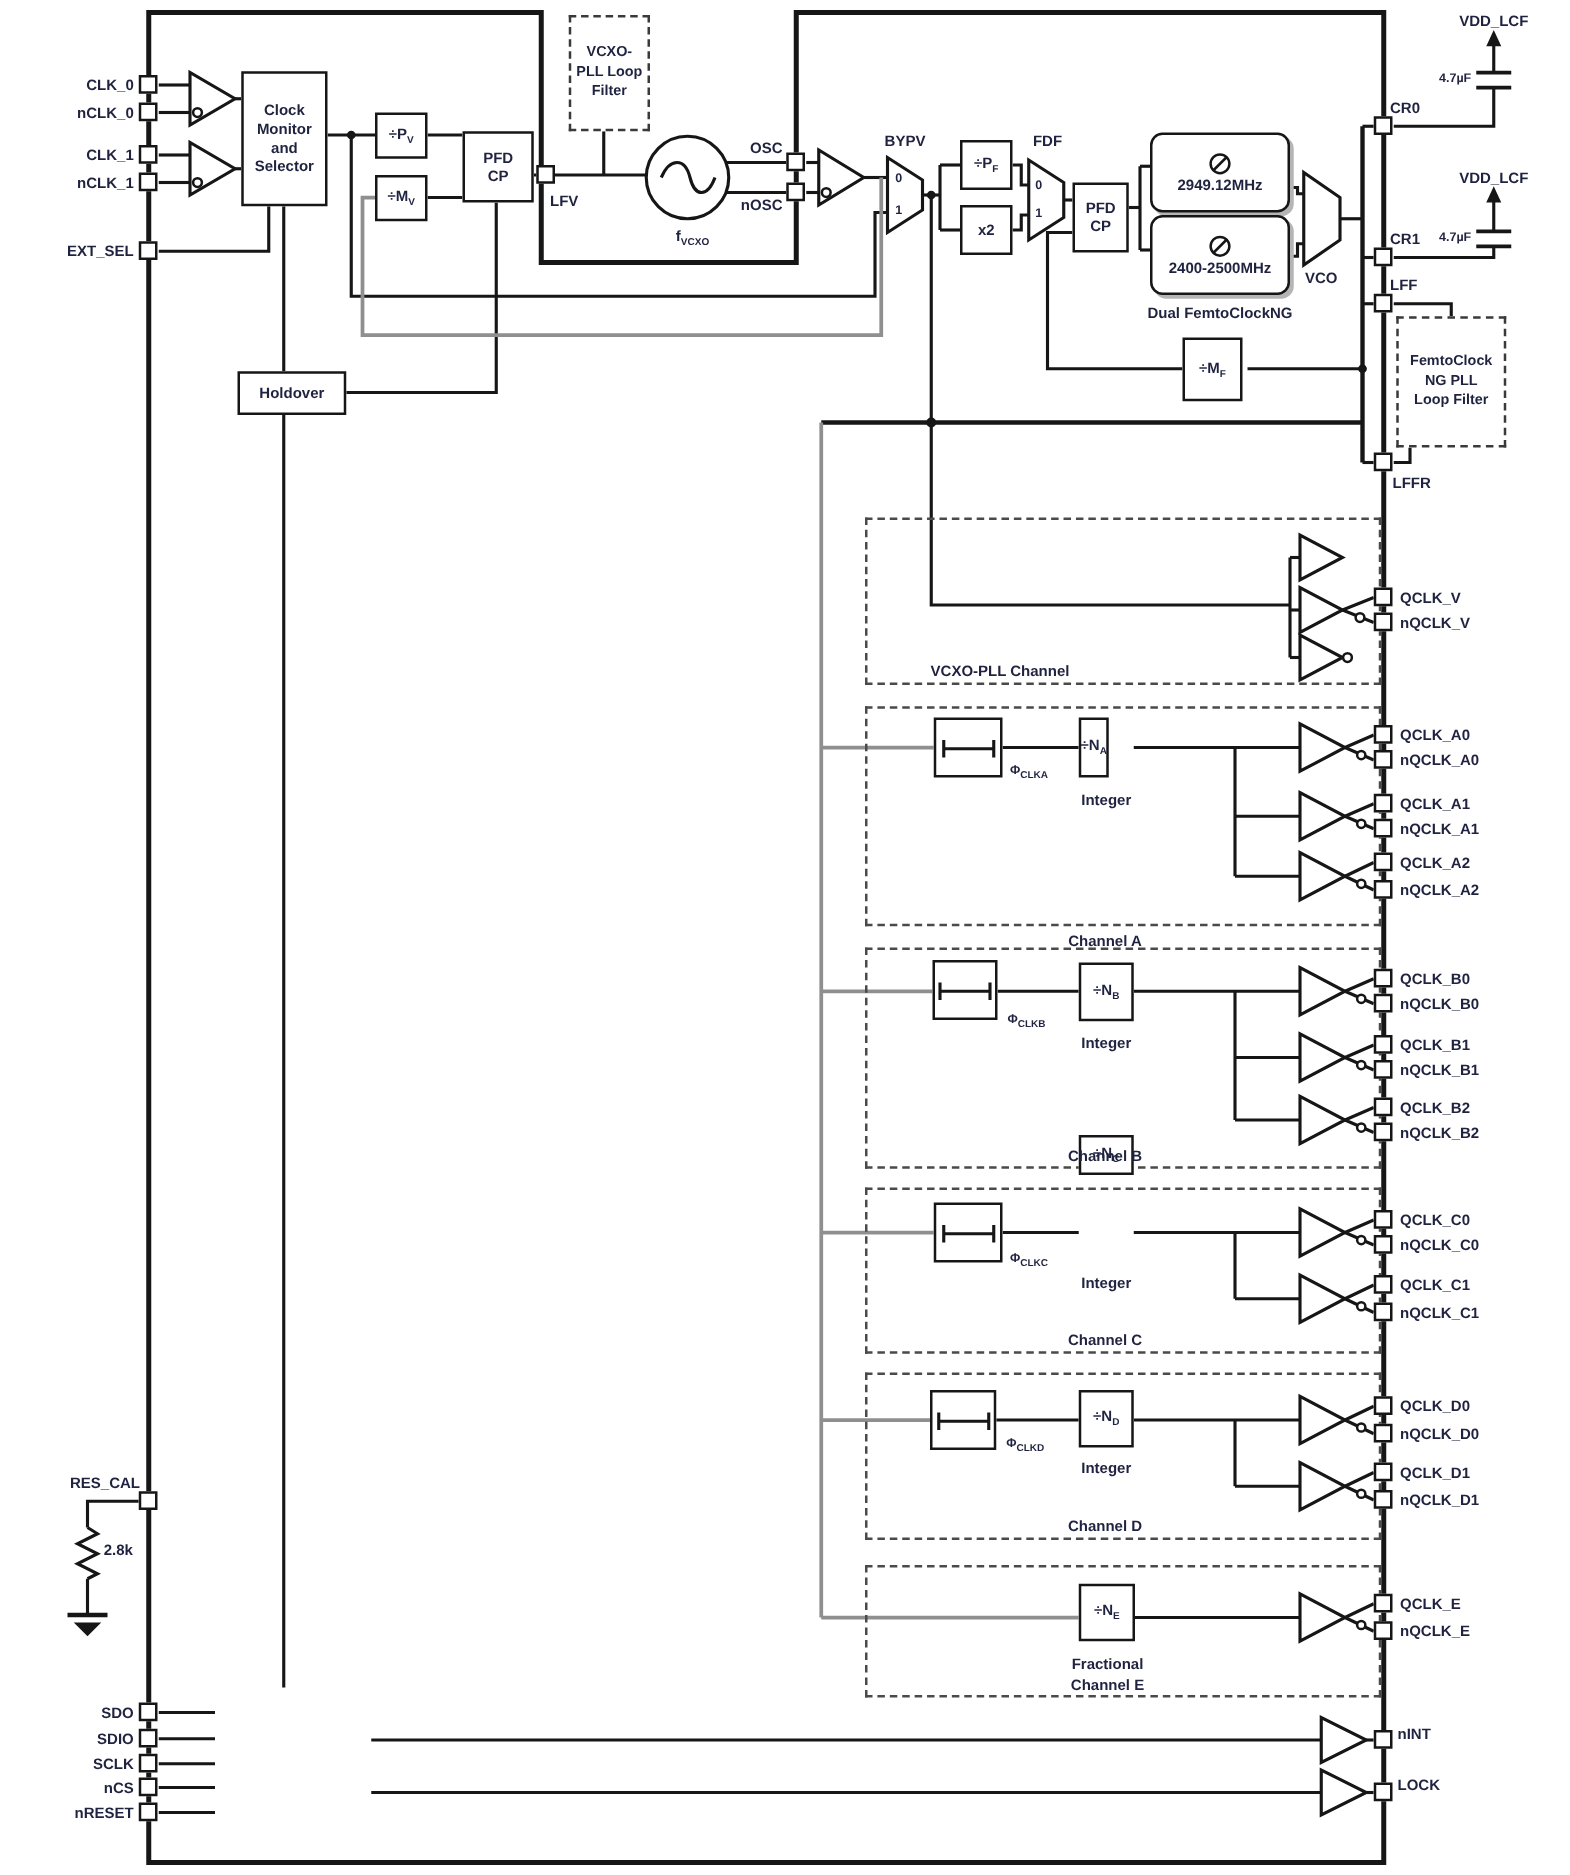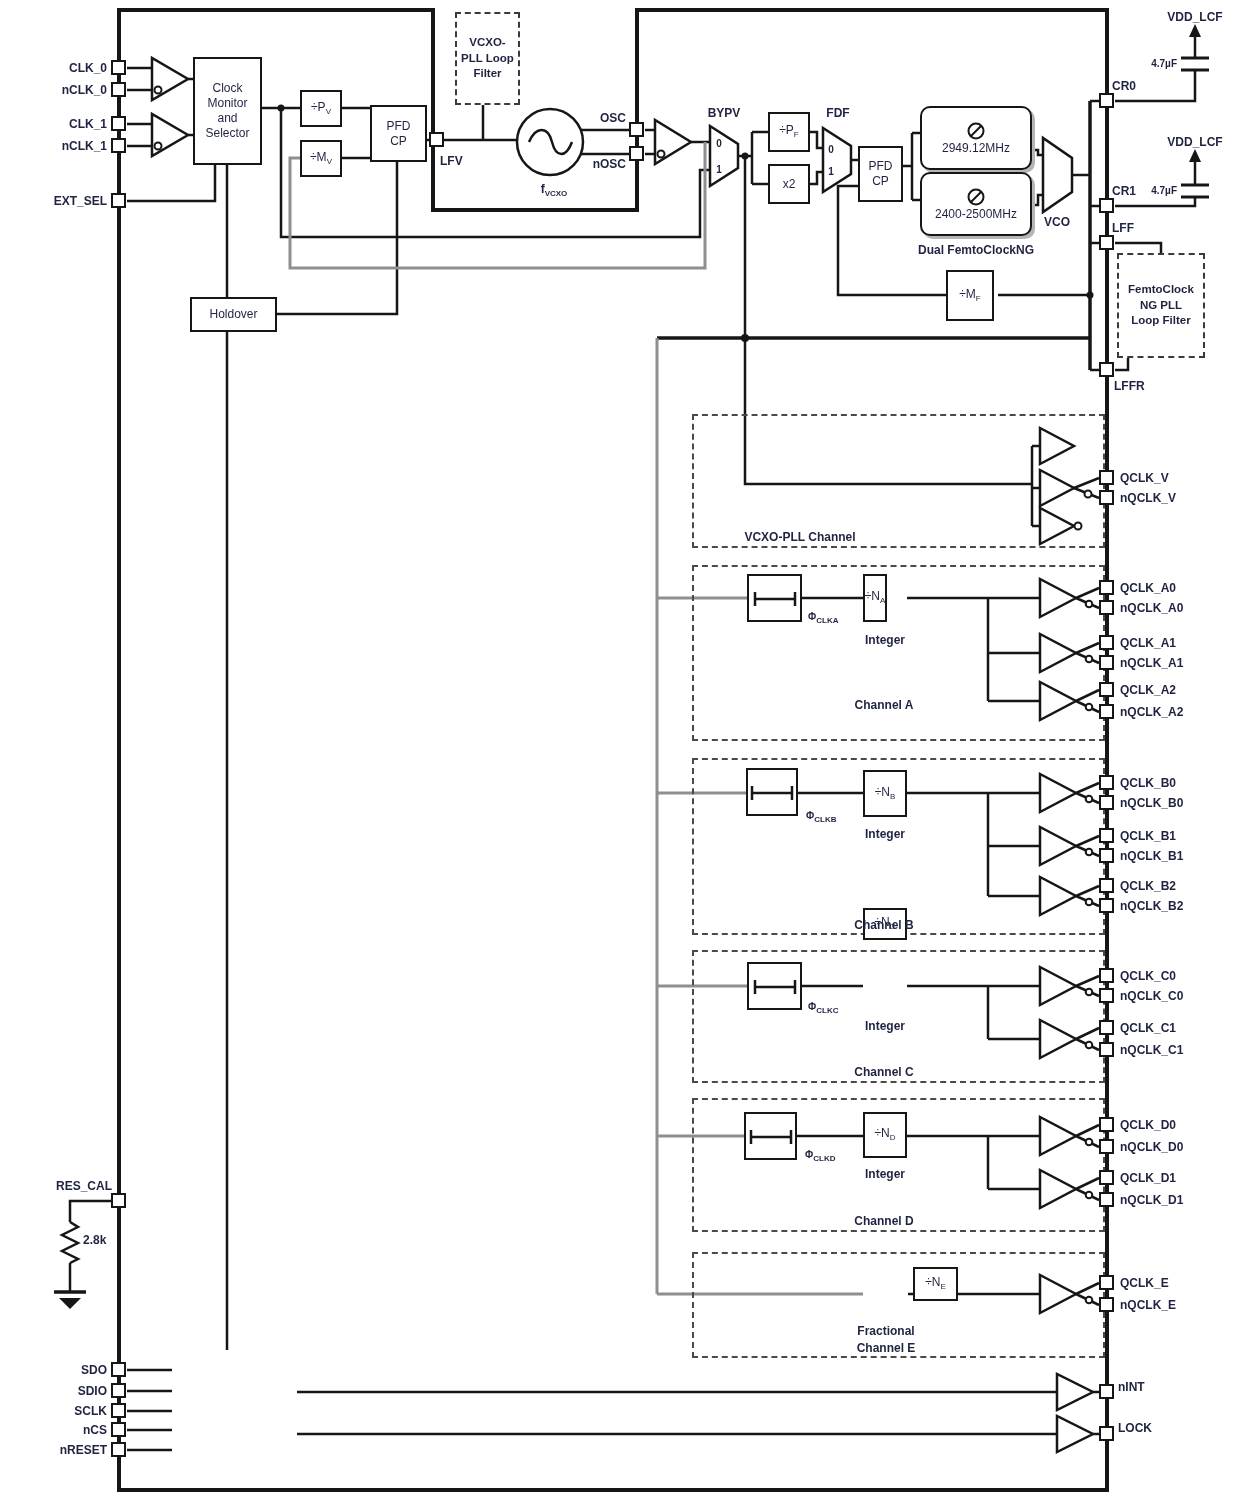--- a/index.html
+++ b/index.html
@@ -1,21 +1,21 @@
 <!DOCTYPE html>
 <html><head>
 <meta charset="utf-8">
 <style>
   html,body{margin:0;padding:0;background:#fff;}
   #stage{position:relative;width:1256px;height:1500px;background:#fff;overflow:hidden;
          font-family:"Liberation Sans",sans-serif;color:#1f2340;}
   svg.layer{position:absolute;left:0;top:0;}
   .box{position:absolute;box-sizing:border-box;border:2.5px solid #161616;background:#fff;
        display:flex;flex-direction:column;align-items:center;justify-content:center;
-       font-size:12px;font-weight:normal;line-height:1.25;text-align:center;}
+       font-size:12px;font-weight:bold;line-height:1.25;text-align:center;}
   .dashbox{position:absolute;box-sizing:border-box;border:2.5px dashed #3a3a3a;background:#fff;
        display:flex;flex-direction:column;align-items:center;justify-content:center;
        font-size:11.5px;font-weight:bold;line-height:1.35;text-align:center;}
   .chanbox{position:absolute;box-sizing:border-box;border:2px dashed #4a4a4a;background:transparent;}
   .round{border-radius:10px;box-shadow:3px 3px 0 #b5b5b5;}
   .pin{position:absolute;box-sizing:border-box;width:15px;height:15px;border:2.5px solid #161616;background:#fff;}
   .lbl{position:absolute;font-size:12px;font-weight:bold;white-space:nowrap;color:#1f2340;}
   .lc{transform:translate(-50%,-50%);}
   .lr{transform:translate(-100%,-50%);}
   .ll{transform:translate(0,-50%);}
@@ -353,21 +353,21 @@
   <div><span>÷N</span><sub>C</sub></div>
 </div>
 <div class="box" style="left:744px;top:1112px;width:53px;height:48px">
   <svg class="phsym" width="46" height="18">
         <path d="M3,9 H43 M3,2 V16 M43,2 V16" stroke="#161616" stroke-width="2.5" fill="none"></path>
       </svg>
 </div>
 <div class="box" style="left:863px;top:1112px;width:44px;height:46px">
   <div><span>÷N</span><sub>D</sub></div>
 </div>
-<div class="box" style="left:913px;top:1267px;width:45px;height:34px">
+<div class="box" style="left:863px;top:1267px;width:45px;height:46px">
   <div><span>÷N</span><sub>E</sub></div>
 </div>
 
 <div class="pin" style="left:111px;top:60px"></div>
 <div class="pin" style="left:111px;top:82px"></div>
 <div class="pin" style="left:111px;top:116px"></div>
 <div class="pin" style="left:111px;top:138px"></div>
 <div class="pin" style="left:111px;top:193px"></div>
 <div class="pin" style="left:111px;top:1193px"></div>
 <div class="pin" style="left:111px;top:1362px"></div>
@@ -440,21 +440,21 @@
 <div class="lbl lc" style="left:724px;top:113px">BYPV</div>
 <div class="lbl lc sm" style="left:719px;top:143px">0</div>
 <div class="lbl lc sm" style="left:719px;top:169px">1</div>
 <div class="lbl lc" style="left:838px;top:113px">FDF</div>
 <div class="lbl lc sm" style="left:831px;top:149px">0</div>
 <div class="lbl lc sm" style="left:831px;top:171px">1</div>
 <div class="lbl lc" style="left:1057px;top:222px">VCO</div>
 <div class="lbl lc" style="left:976px;top:250px">Dual FemtoClockNG</div>
 
 <div class="lbl lc" style="left:800px;top:537px">VCXO-PLL Channel</div>
-<div class="lbl lc" style="left:884px;top:705px">Channel A</div>
+<div class="lbl lc" style="left:884px;top:753px">Channel A</div>
 <div class="lbl lc" style="left:884px;top:925px">Channel B</div>
 <div class="lbl lc" style="left:884px;top:1072px">Channel C</div>
 <div class="lbl lc" style="left:884px;top:1221px">Channel D</div>
 <div class="lbl lc" style="left:886px;top:1331px">Fractional</div>
 <div class="lbl lc" style="left:886px;top:1348px">Channel E</div>
 
 <div class="lbl ll sm" style="left:808px;top:618px"><span>Φ</span><sub>CLKA</sub></div>
 <div class="lbl lc" style="left:885px;top:640px">Integer</div>
 <div class="lbl ll sm" style="left:806px;top:817px"><span>Φ</span><sub>CLKB</sub></div>
 <div class="lbl lc" style="left:885px;top:834px">Integer</div>

